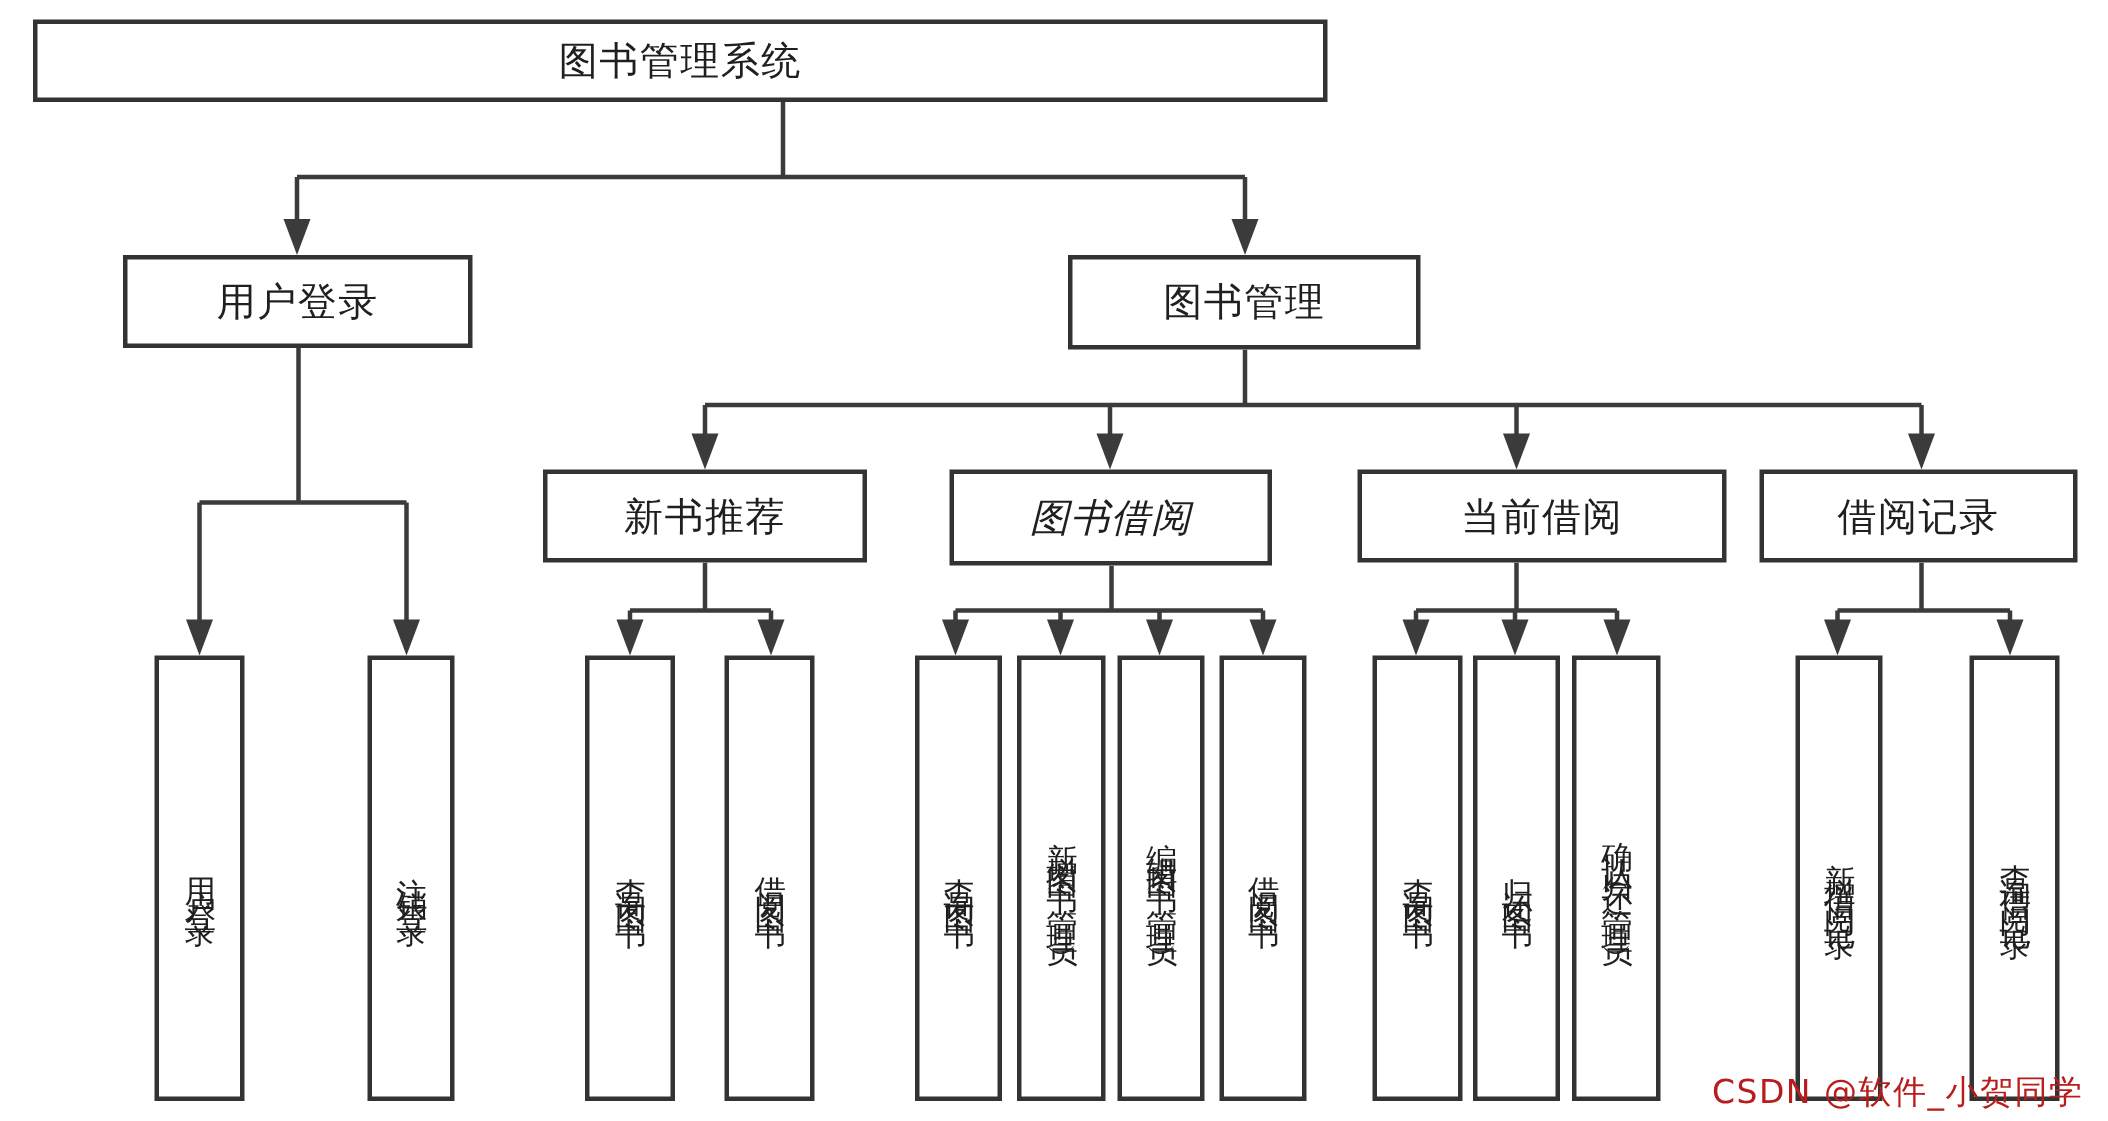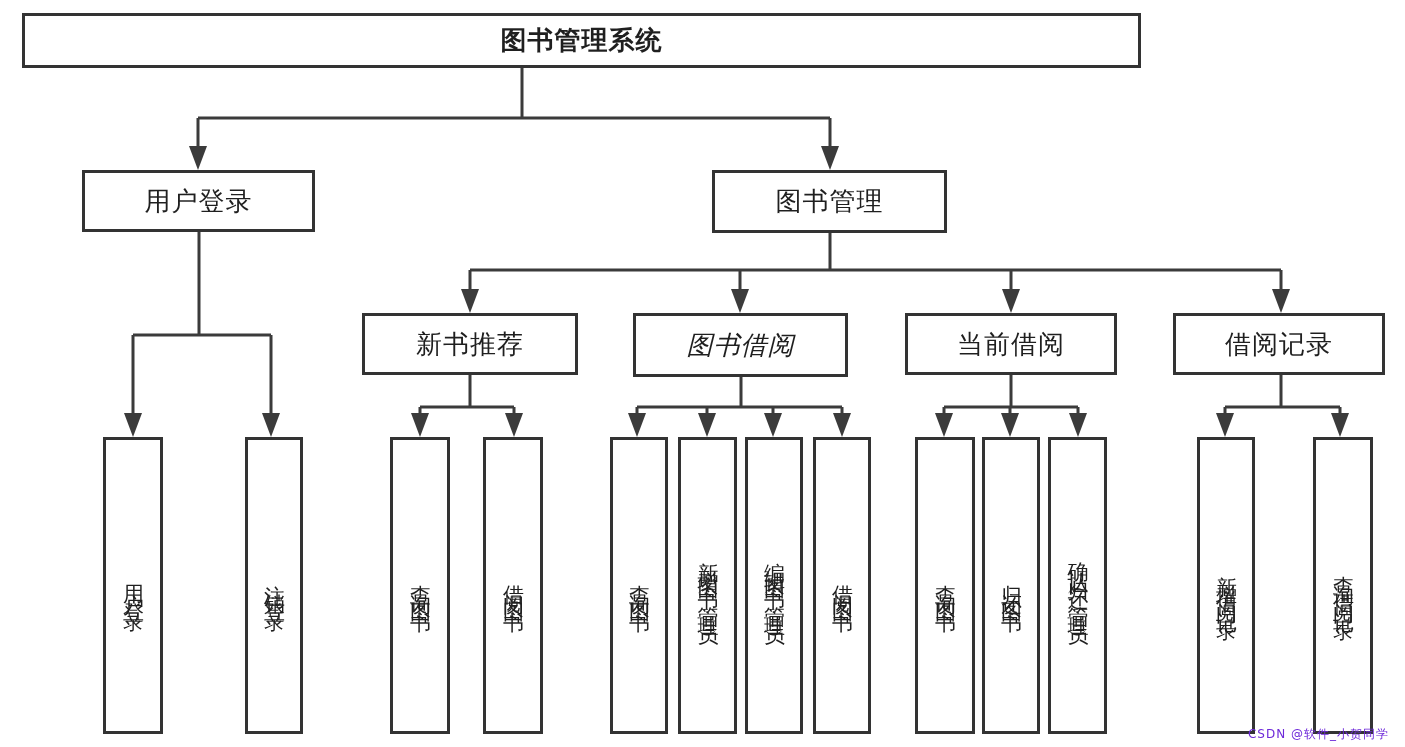--- a/index.html
+++ b/index.html
@@ -45,22 +45,22 @@
     font-size: 21px;
     letter-spacing: 9px;
     line-height: 1;
     top: 437px;
     height: 297px;
   }
   .watermark {
     position: absolute;
     right: 16px;
     bottom: 4px;
-    color: #6d28d9;
-    font-size: 12px;
+    color: #b91c1c;
+    font-size: 22px;
     letter-spacing: 1px;
     z-index: 3;
     white-space: nowrap;
   }
 </style>
 </head>
 <body>
 
 <div class="canvas">
 
@@ -104,28 +104,28 @@
 
       <polygon points="935,413 953,413 944,437"></polygon>
       <polygon points="1001,413 1019,413 1010,437"></polygon>
       <polygon points="1069,413 1087,413 1078,437"></polygon>
 
       <polygon points="1216,413 1234,413 1225,437"></polygon>
       <polygon points="1331,413 1349,413 1340,437"></polygon>
     </g>
   </svg>
 
-  <div class="node hbox" style="left:22px; top:13px; width:1119px; height:55px;font-weight:bold;">图书管理系统</div>
+  <div class="node hbox" style="left:22px; top:13px; width:863px; height:55px;">图书管理系统</div>
 
   <div class="node hbox" style="left:82px; top:170px; width:233px; height:62px;">用户登录</div>
   <div class="node hbox" style="left:712px; top:170px; width:235px; height:63px;">图书管理</div>
 
   <div class="node hbox" style="left:362px; top:313px; width:216px; height:62px;">新书推荐</div>
   <div class="node hbox" style="left:633px; top:313px; width:215px; height:64px;font-style:italic;">图书借阅</div>
-  <div class="node hbox" style="left:905px; top:313px; width:212px; height:62px;">当前借阅</div>
+  <div class="node hbox" style="left:905px; top:313px; width:246px; height:62px;">当前借阅</div>
   <div class="node hbox" style="left:1173px; top:313px; width:212px; height:62px;">借阅记录</div>
 
   <div class="node vbox" style="left:103px; width:60px;">用户登录</div>
   <div class="node vbox" style="left:245px; width:58px;">注销登录</div>
 
   <div class="node vbox" style="left:390px; width:60px;">查询图书</div>
   <div class="node vbox" style="left:483px; width:60px;">借阅图书</div>
 
   <div class="node vbox" style="left:610px; width:58px;">查询图书</div>
   <div class="node vbox" style="left:678px; width:59px;">新增图书（管理员）</div>

